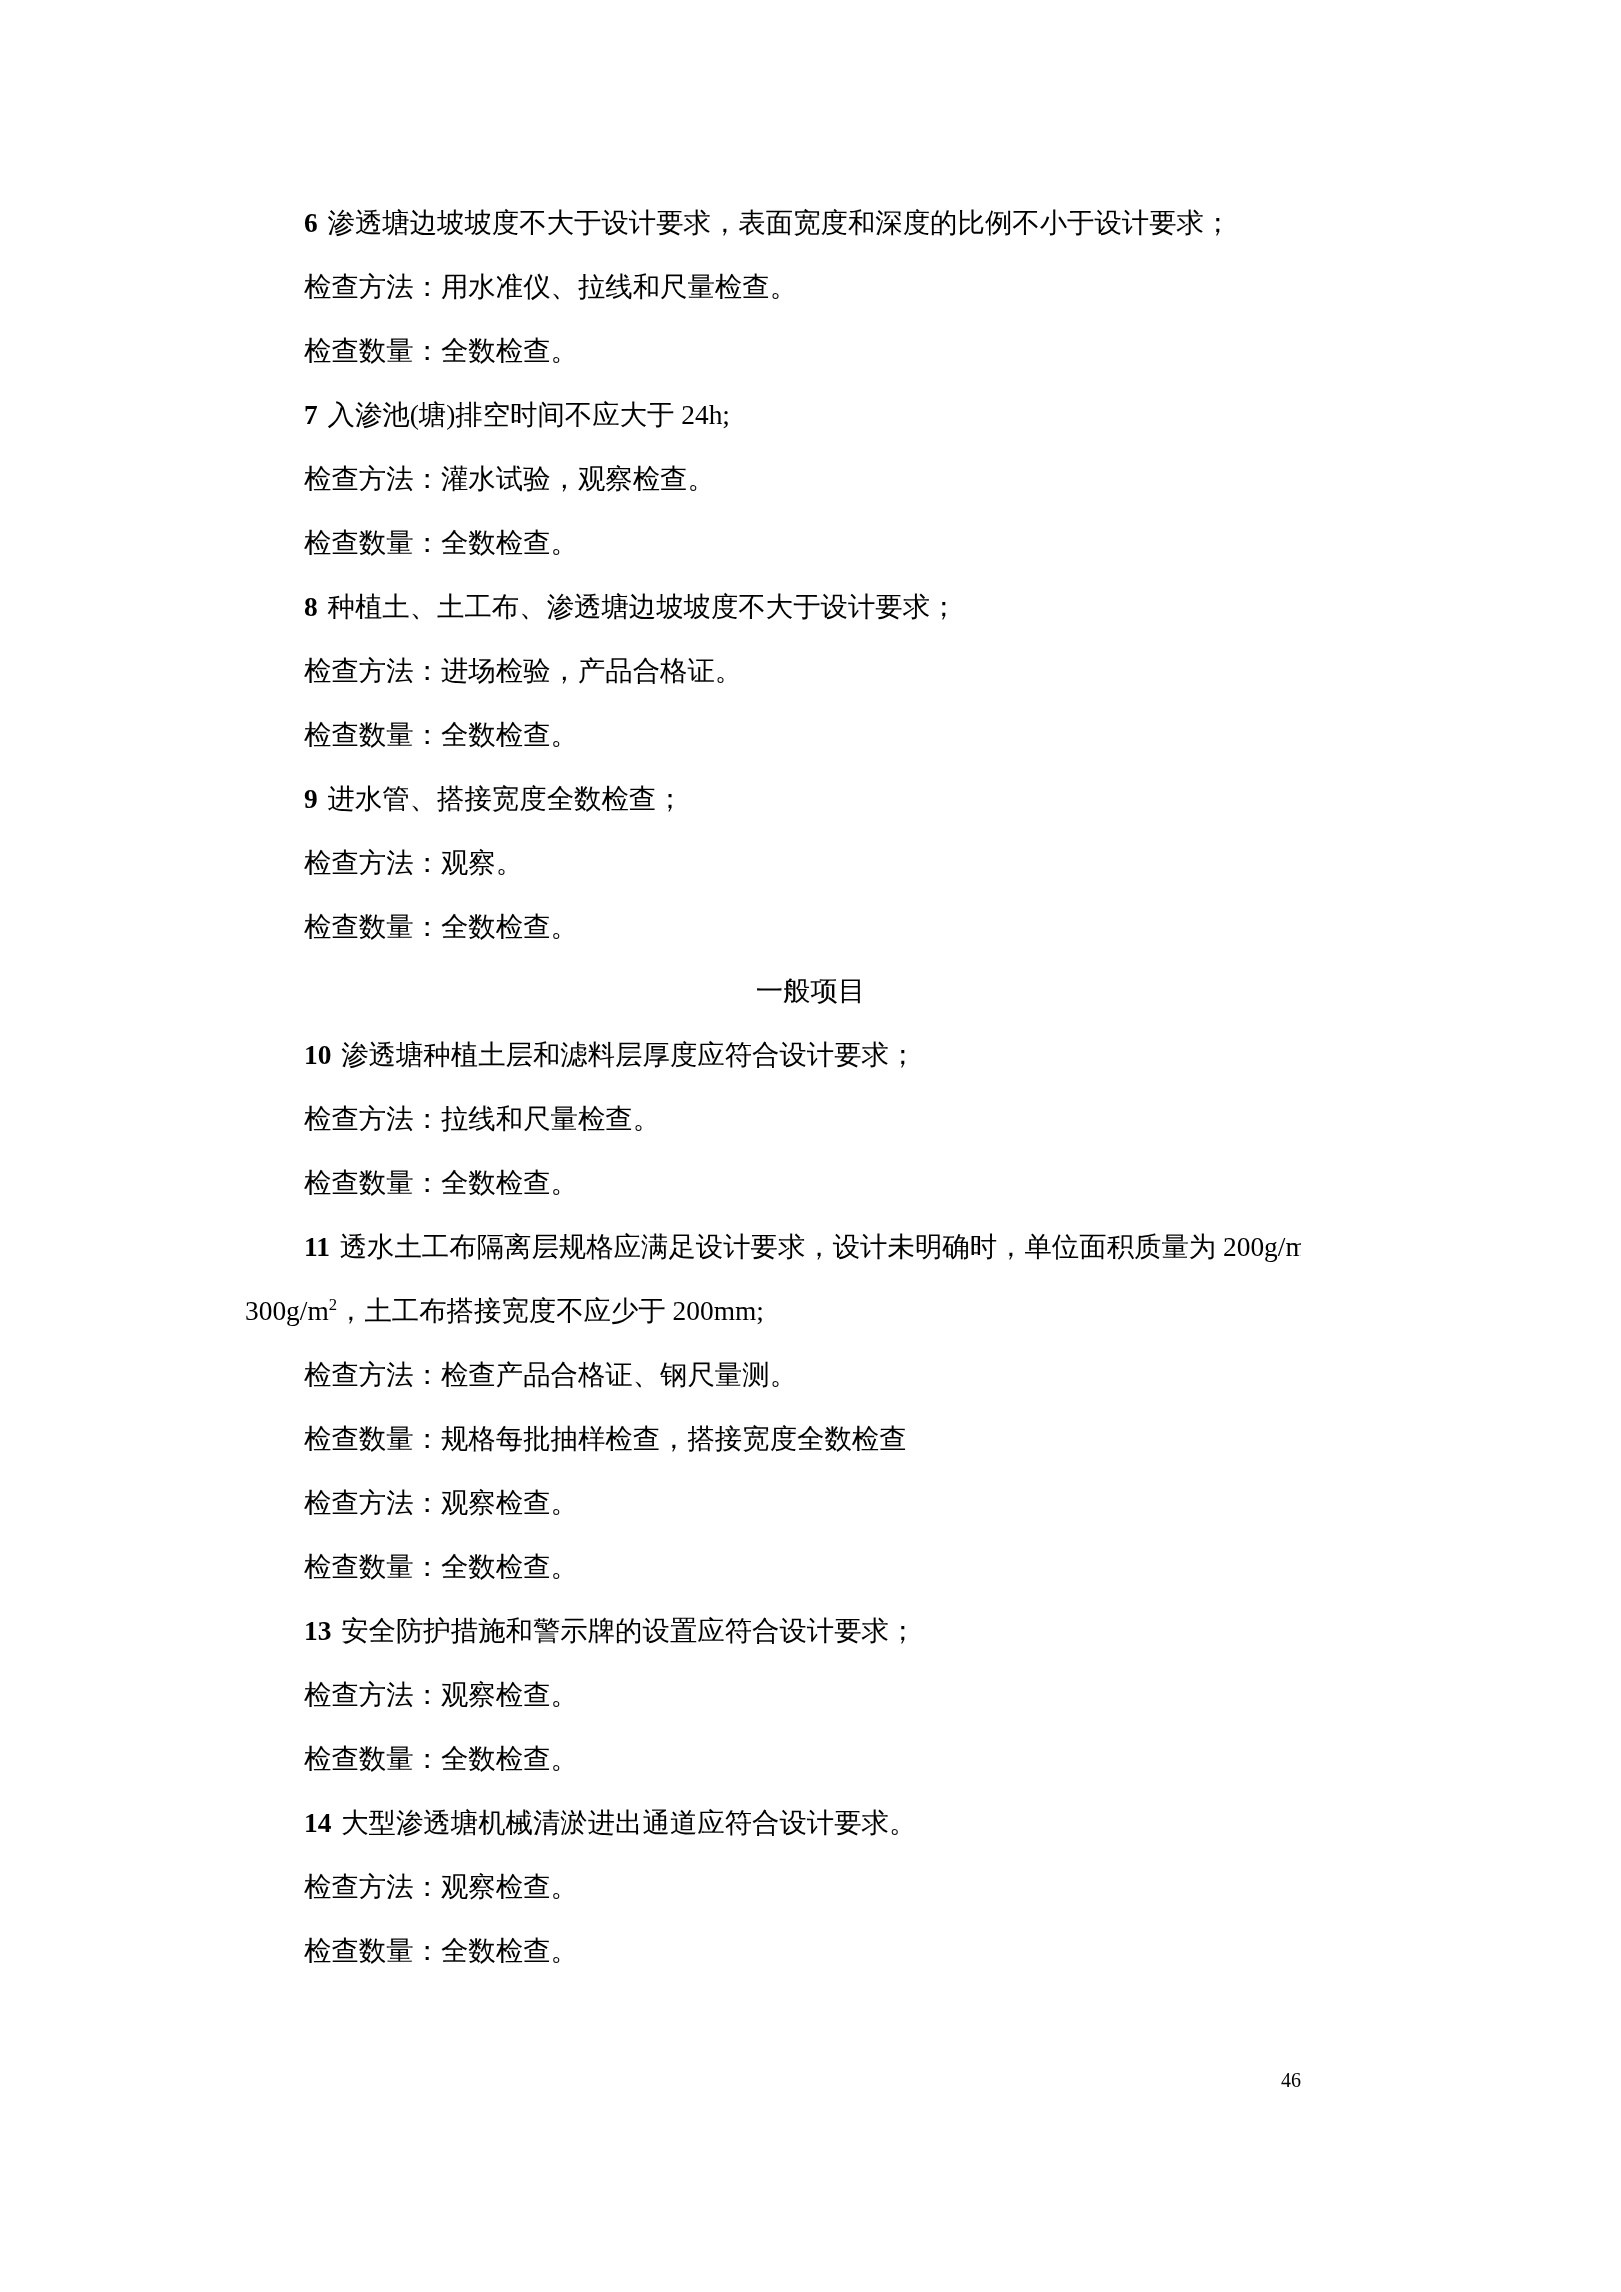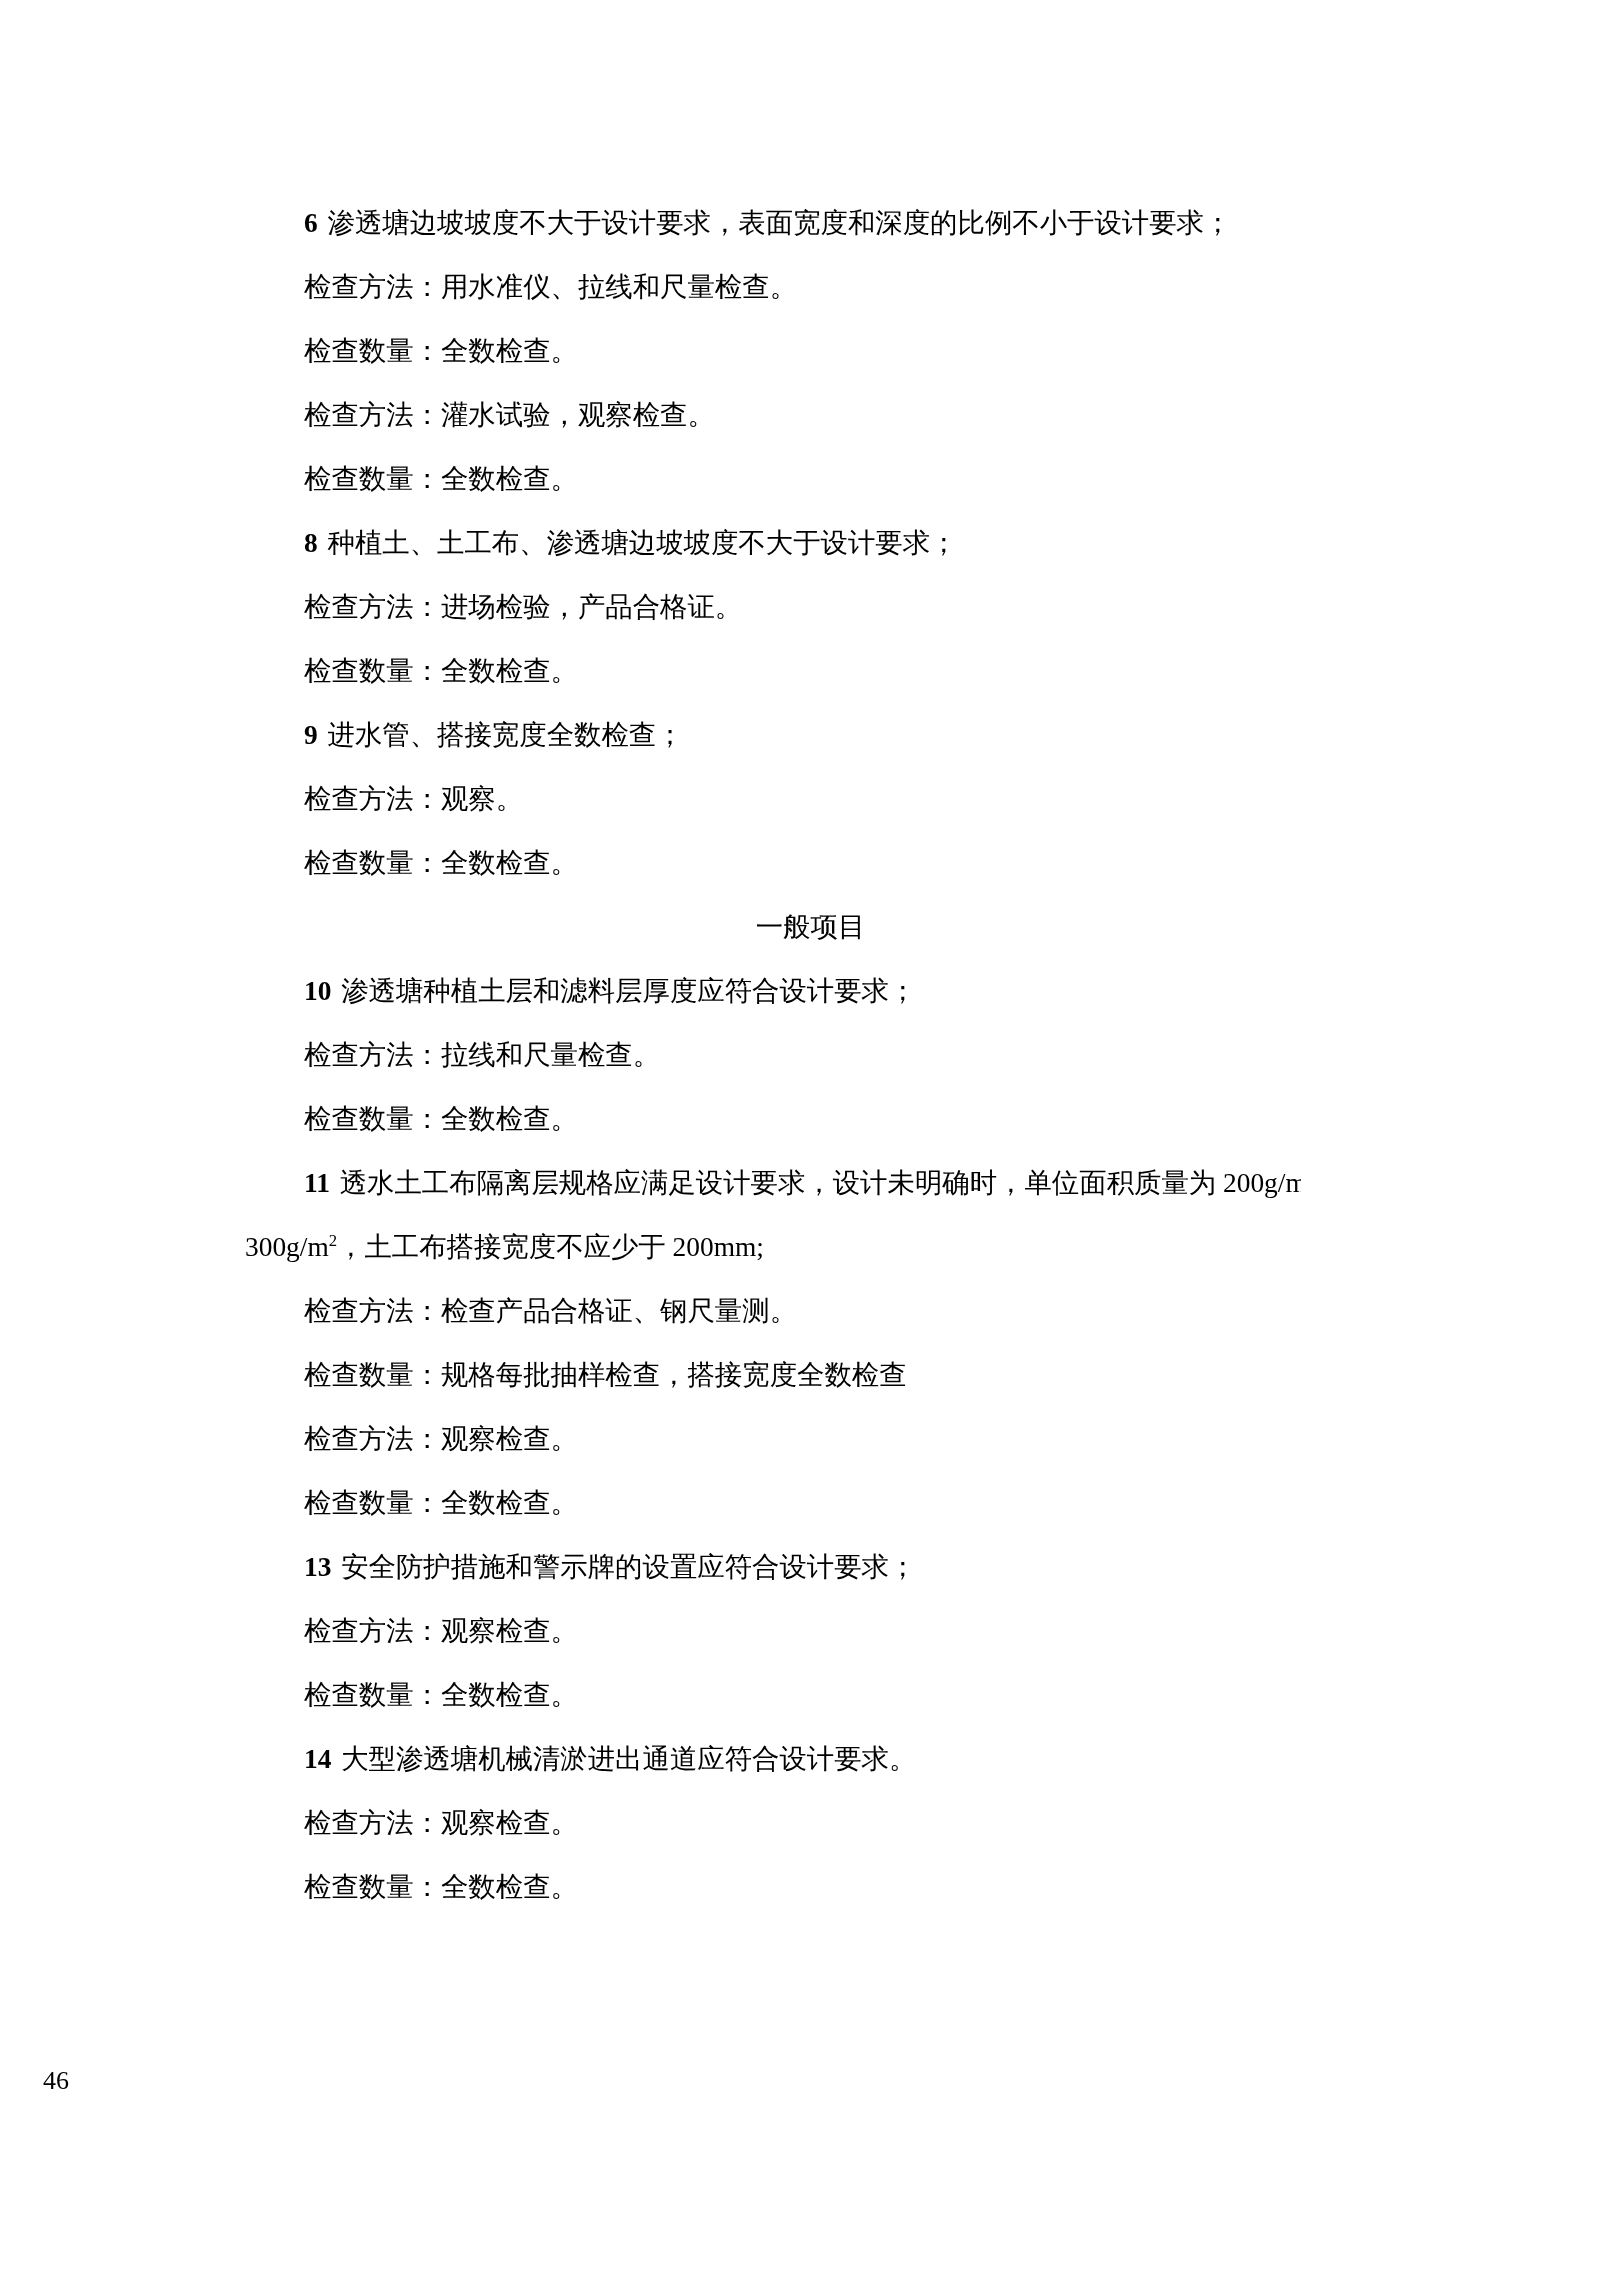--- a/index.html
+++ b/index.html
@@ -45,35 +45,36 @@
     line-height: 0;
     vertical-align: 9.8px;
   }
   .pageno {
     position: absolute;
     left: 0;
     right: 0;
     top: 2061px;
     height: 39px;
     line-height: 39px;
-    text-align: left;
-    font-size: 26px;
+    text-align: right;
+    font-size: 20px;
     margin-left: 43px;
   }
 </style>
 </head>
 <body>
 
 <div class="page">
   <div class="content">
 
     <div class="line indent"><b class="num">6</b><span>渗透塘边坡坡度不大于设计要求，表面宽度和深度的比例不小于设计要求；</span></div>
     <div class="line indent">检查方法：用水准仪、拉线和尺量检查。</div>
     <div class="line indent">检查数量：全数检查。</div>
 
+    <div class="line indent"><b class="num">7</b><span>入渗池(塘)排空时间不应大于 24h;</span></div>
     <div class="line indent">检查方法：灌水试验，观察检查。</div>
     <div class="line indent">检查数量：全数检查。</div>
 
     <div class="line indent"><b class="num">8</b><span>种植土、土工布、渗透塘边坡坡度不大于设计要求；</span></div>
     <div class="line indent">检查方法：进场检验，产品合格证。</div>
     <div class="line indent">检查数量：全数检查。</div>
 
     <div class="line indent"><b class="num">9</b><span>进水管、搭接宽度全数检查；</span></div>
     <div class="line indent">检查方法：观察。</div>
     <div class="line indent">检查数量：全数检查。</div>

